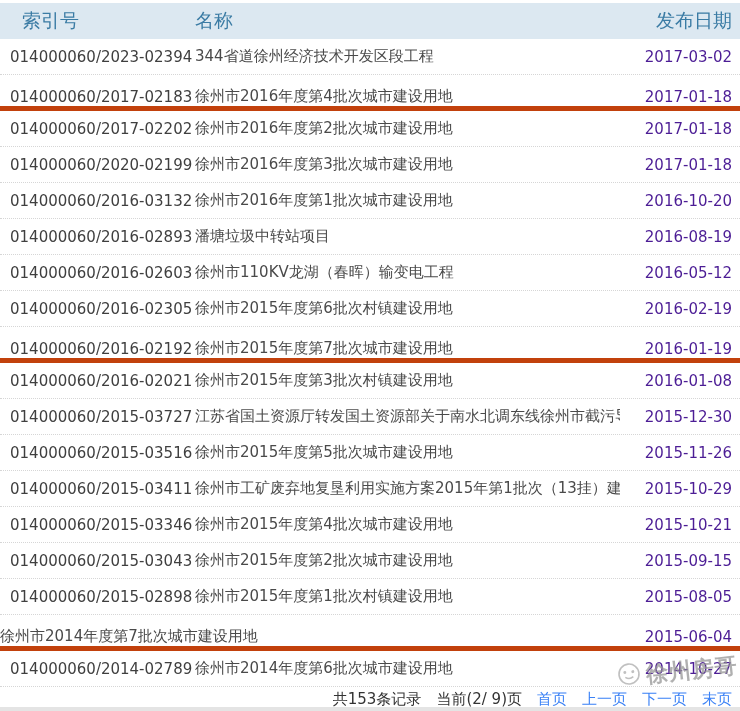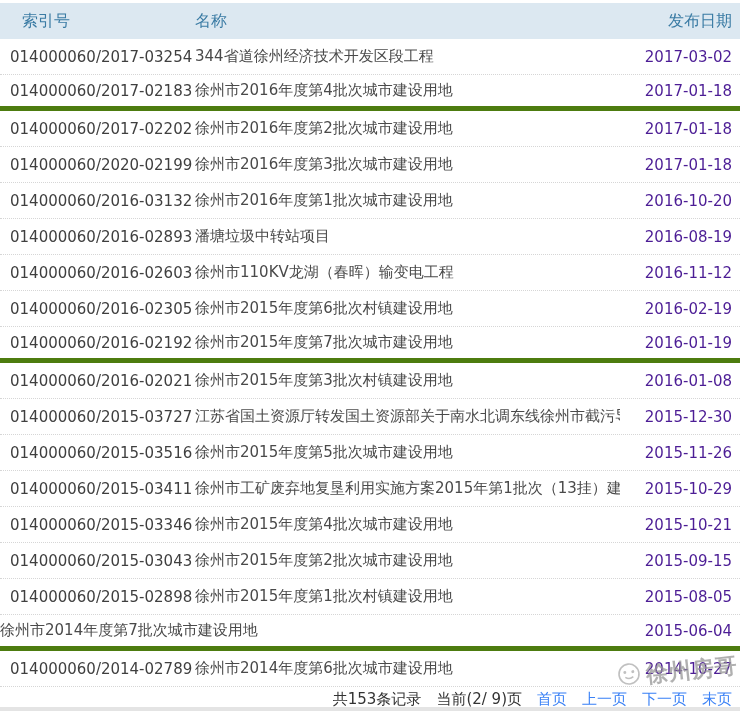--- a/index.html
+++ b/index.html
@@ -15,40 +15,40 @@
     padding-top: 3px;
     border-bottom: 4px solid #e4e4e4;
   }
   
   .thead {
     display: flex;
     align-items: center;
     height: 36px;
     background: #dce8f1;
     color: #3a7ba4;
-    font-size: 16px;
+    font-size: 19px;
   }
   .th { white-space: nowrap; }
   
   .col-index { width: 195px; flex: 0 0 195px; padding-left: 22px; }
   .col-title { flex: 1 1 auto; overflow: hidden; white-space: nowrap; }
   .col-date  { flex: 0 0 120px; width: 120px; text-align: right; padding-right: 8px; white-space: nowrap; }
   
   .trow {
     display: flex;
     align-items: center;
     height: 36px;
     font-size: 15px;
     color: #474747;
     border-bottom: 1px dotted #d6d6d6;
   }
   .trow .col-index { padding-left: 10px; color: #3f3f3f; }
   .trow .col-title { color: #4a4a4a; }
   .trow .col-date  { color: #4c1d95; }
-  .trow.hl { border-bottom: 5px solid #4d7c0f; height: 36px; }
+  .trow.hl { border-bottom: 5px solid #c2410c; height: 36px; align-items: flex-end; }
   
   .pagination {
     display: flex;
     justify-content: flex-end;
     align-items: center;
     gap: 15px;
     height: 24px;
     padding-right: 8px;
     font-size: 15px;
     color: #333333;
@@ -77,21 +77,21 @@
 <div class="page">
 
   <div class="thead">
     <div class="th col-index">索引号</div>
     <div class="th col-title">名称</div>
     <div class="th col-date">发布日期</div>
   </div>
 
   <div id="tbody">
       <div class="trow">
-        <div class="col-index">014000060/2017-03254</div>
+        <div class="col-index">014000060/2023-02394</div>
         <div class="col-title">344省道徐州经济技术开发区段工程</div>
         <div class="col-date">2017-03-02</div>
       </div>
       <div class="trow hl">
         <div class="col-index">014000060/2017-02183</div>
         <div class="col-title">徐州市2016年度第4批次城市建设用地</div>
         <div class="col-date">2017-01-18</div>
       </div>
       <div class="trow">
         <div class="col-index">014000060/2017-02202</div>
@@ -109,21 +109,21 @@
         <div class="col-date">2016-10-20</div>
       </div>
       <div class="trow">
         <div class="col-index">014000060/2016-02893</div>
         <div class="col-title">潘塘垃圾中转站项目</div>
         <div class="col-date">2016-08-19</div>
       </div>
       <div class="trow">
         <div class="col-index">014000060/2016-02603</div>
         <div class="col-title">徐州市110KV龙湖（春晖）输变电工程</div>
-        <div class="col-date">2016-11-12</div>
+        <div class="col-date">2016-05-12</div>
       </div>
       <div class="trow">
         <div class="col-index">014000060/2016-02305</div>
         <div class="col-title">徐州市2015年度第6批次村镇建设用地</div>
         <div class="col-date">2016-02-19</div>
       </div>
       <div class="trow hl">
         <div class="col-index">014000060/2016-02192</div>
         <div class="col-title">徐州市2015年度第7批次城市建设用地</div>
         <div class="col-date">2016-01-19</div>

